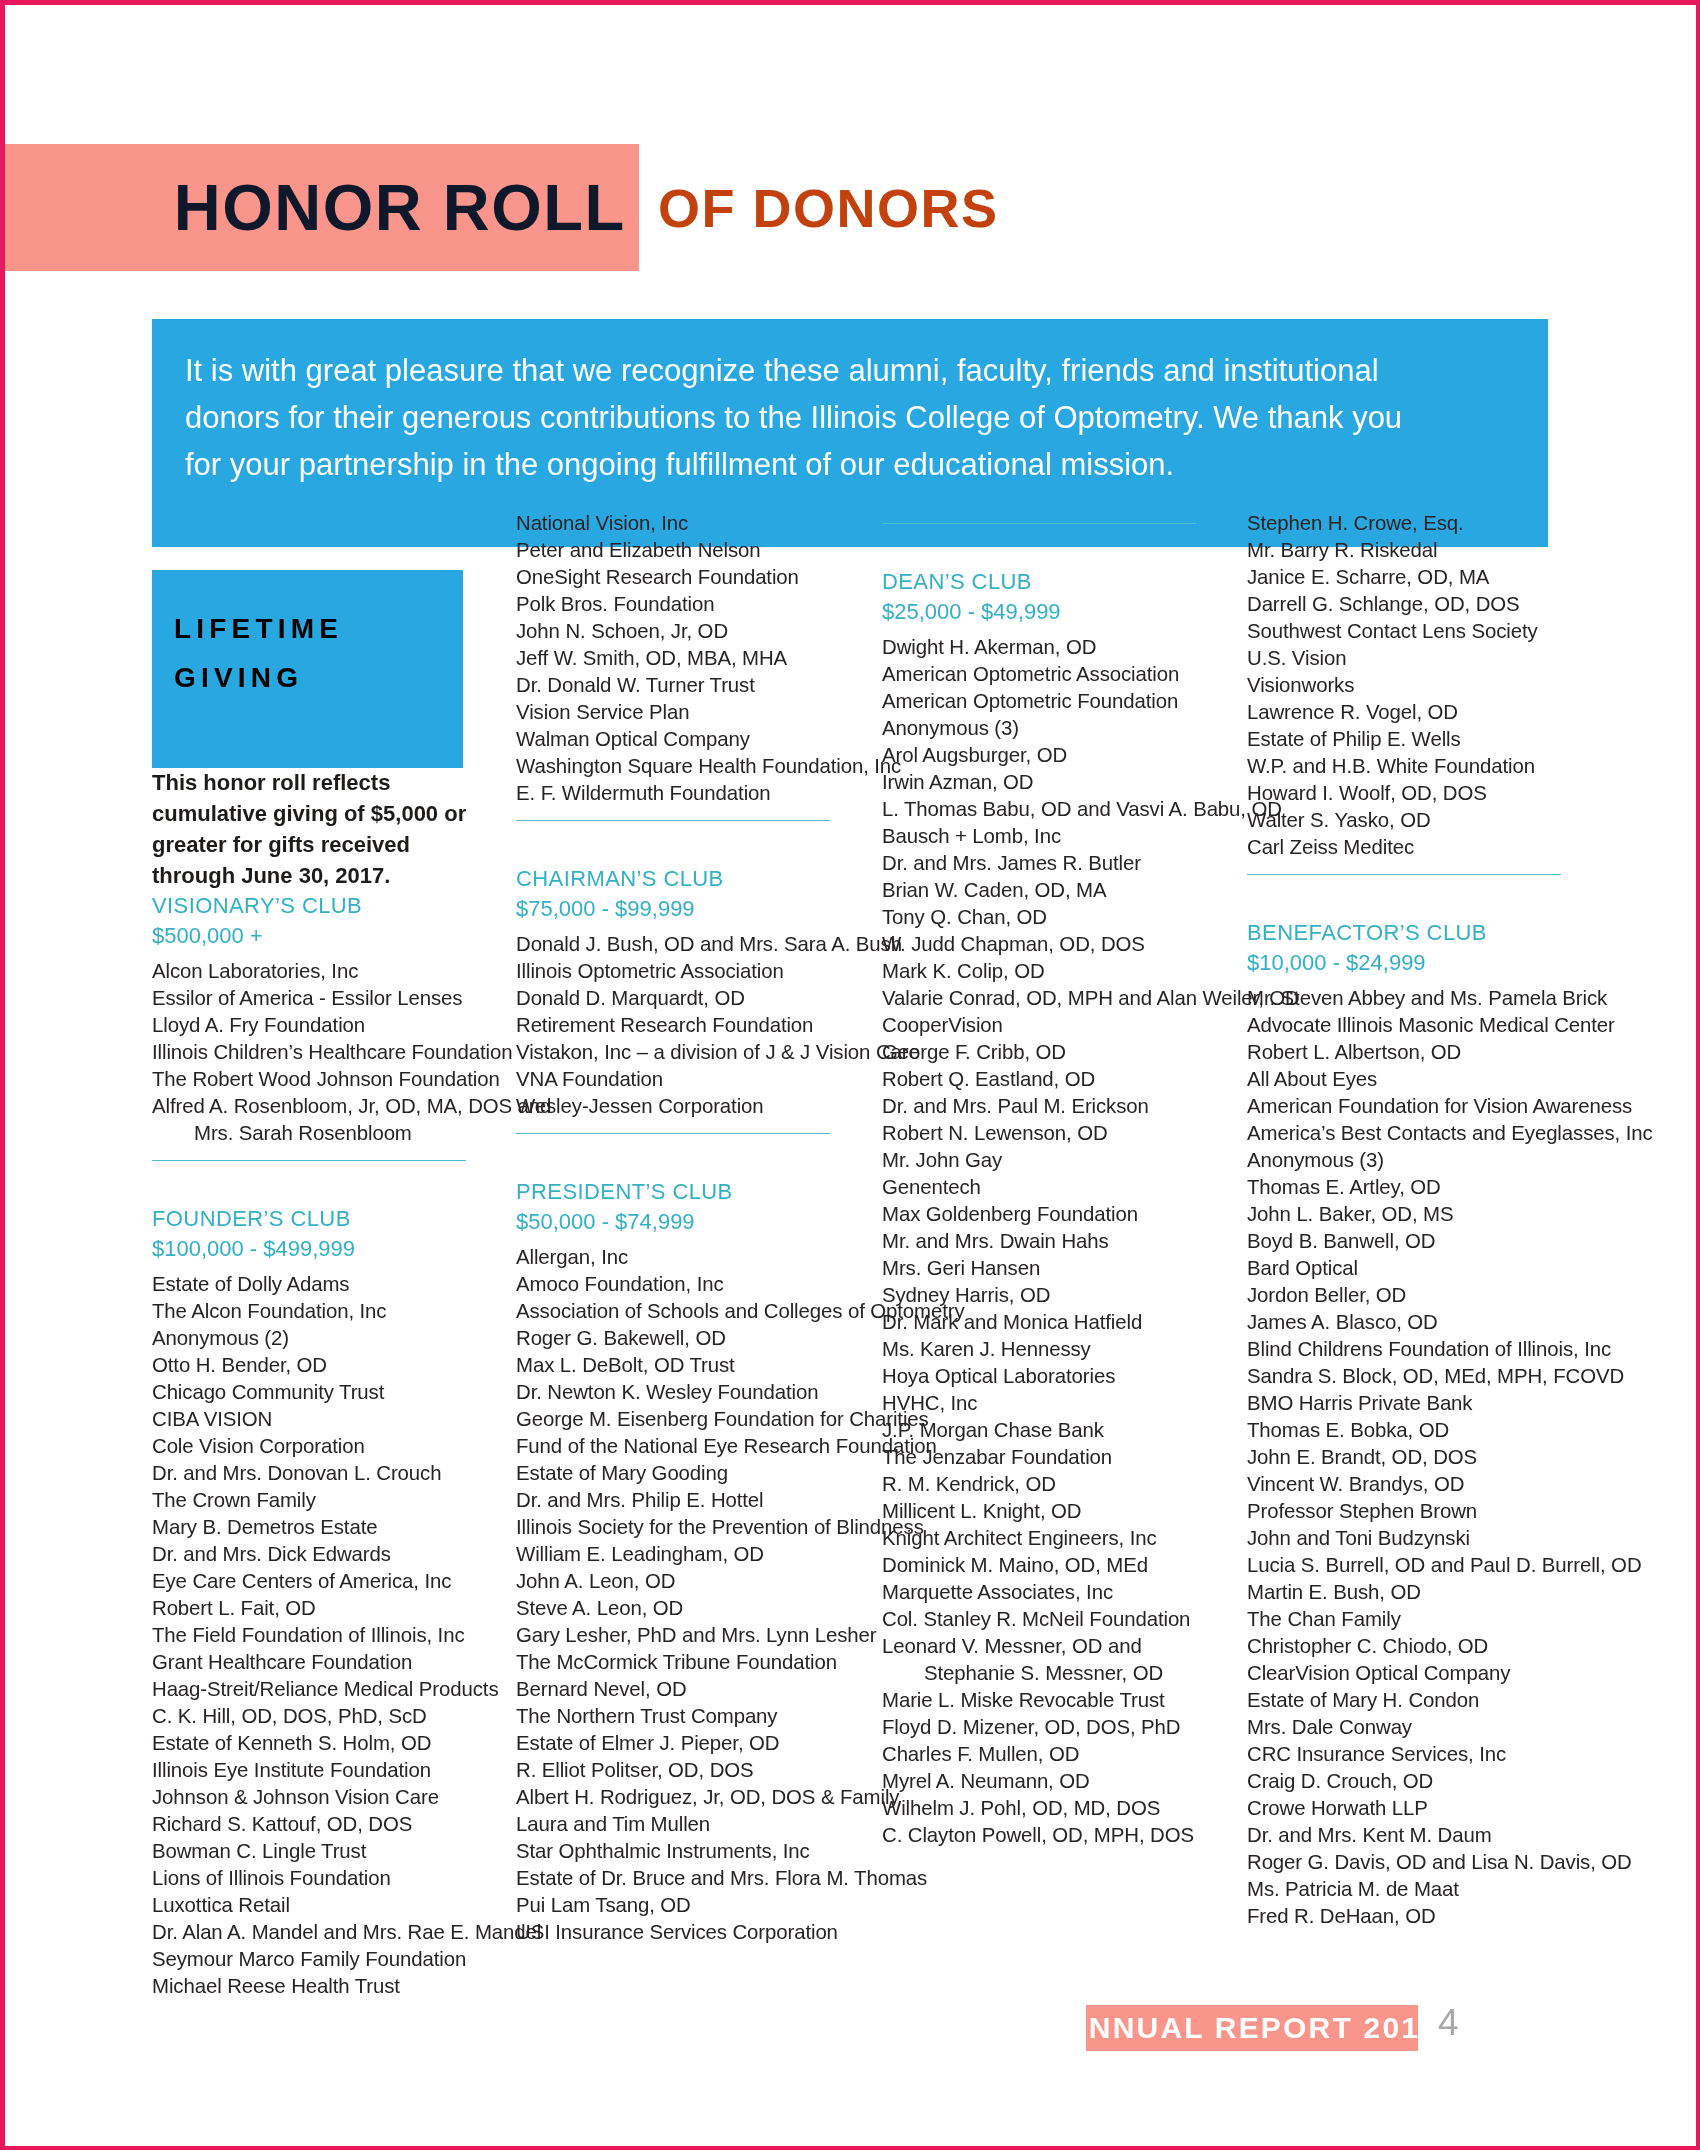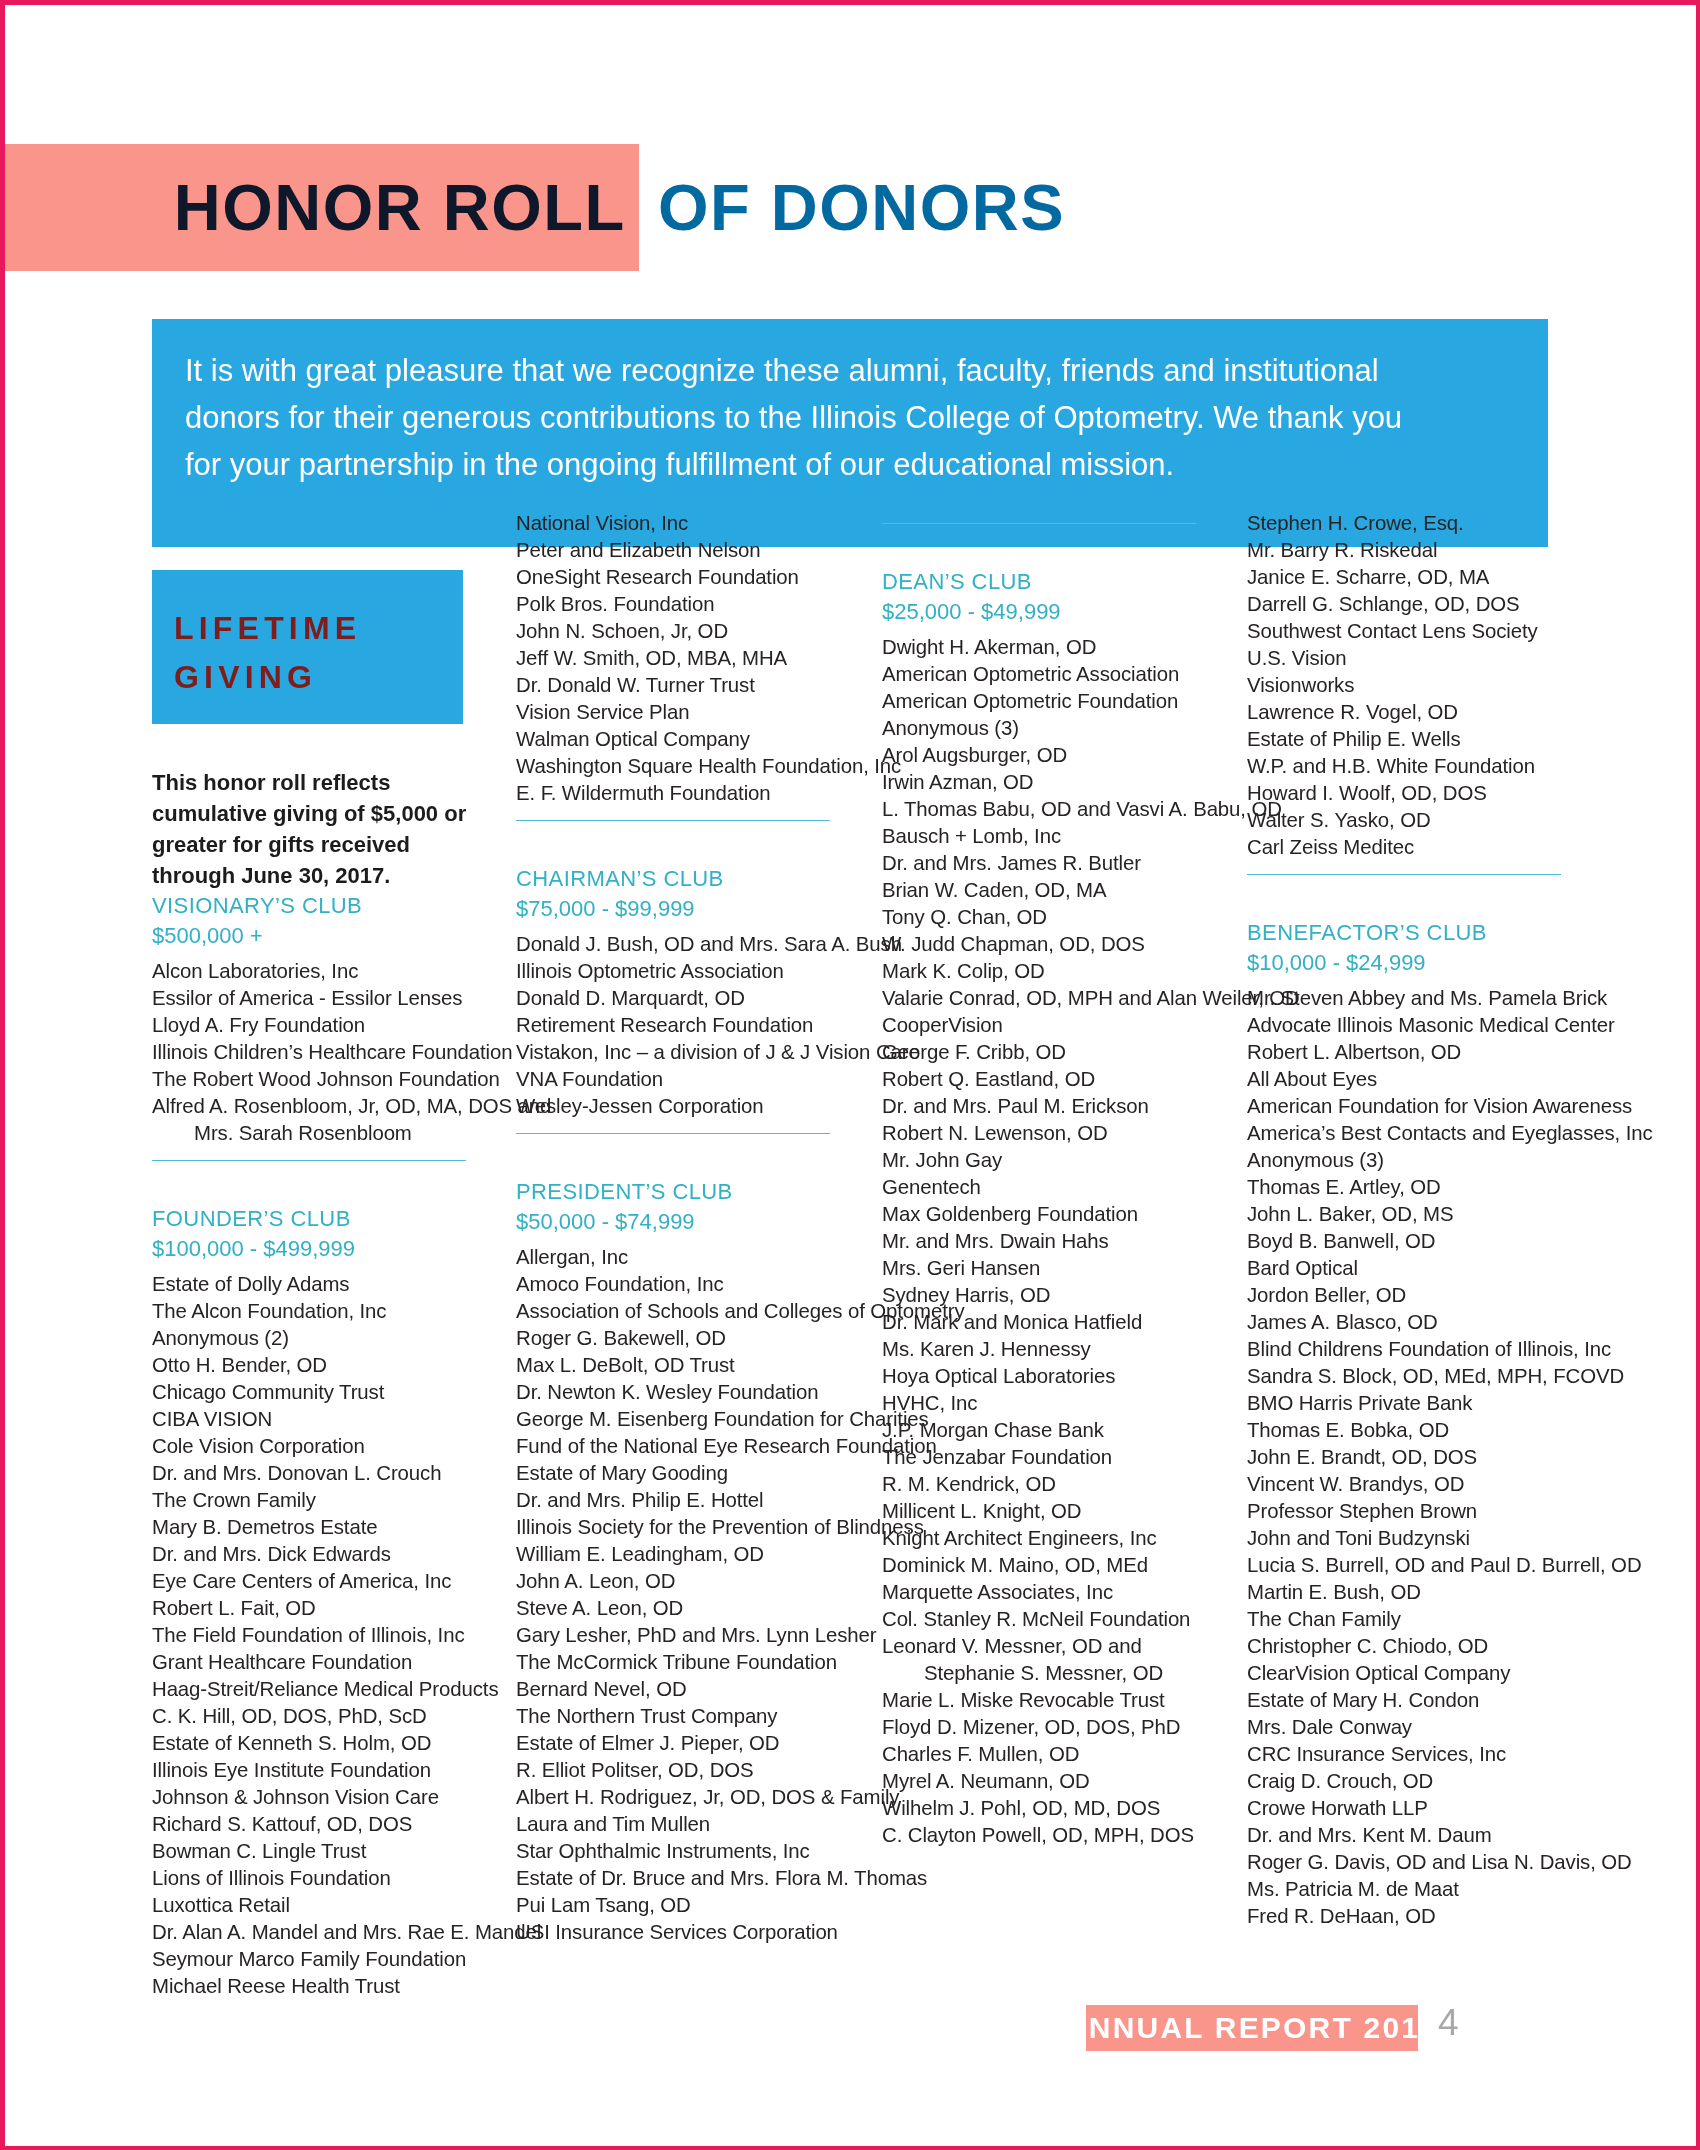--- a/index.html
+++ b/index.html
@@ -12,33 +12,33 @@
     font-family:"Liberation Sans", sans-serif;
     overflow:hidden;
   }
   .title-row { position:absolute; left:0; top:139px; height:127px; display:flex; align-items:center; }
   .title-band {
     background:#FA958B; width:634px; height:127px;
     display:flex; align-items:center; justify-content:flex-end;
     padding-right:13.3px; box-sizing:border-box;
   }
   .title-primary { color:#0f172a; font-weight:bold; font-size:65px; letter-spacing:1.5px; white-space:nowrap; }
-  .title-secondary { color:#0369a1; font-weight:bold; font-size:65px; letter-spacing:1.5px; margin-left:19px; white-space:nowrap; }
+  .title-secondary { color:#c2410c; font-weight:bold; font-size:54px; letter-spacing:1.5px; margin-left:19px; white-space:nowrap; }
 
   .intro-box {
     position:absolute; left:147px; top:314px; width:1396px; height:228px;
     background:#29A7E0; color:#ffffff;
     font-size:31px; line-height:47px;
     padding:28px 111px 0 33px; box-sizing:border-box;
   }
 
   .lifetime-box {
-    position:absolute; left:147px; top:565px; width:311px; height:154px;
-    background:#29A7E0; color:#7f1d1d; font-weight:bold;
-    font-size:32px; line-height:49px; letter-spacing:5.2px;
+    position:absolute; left:147px; top:565px; width:311px; height:198px;
+    background:#29A7E0; color:#000000; font-weight:bold;
+    font-size:28px; line-height:49px; letter-spacing:5.2px;
     padding:34px 0 0 22px; box-sizing:border-box;
   }
 
   .note {
     position:absolute; left:147px; top:762px; width:326px;
     color:#1E1C1B; font-weight:bold; font-size:22px; line-height:31px;
   }
 
   .column { position:absolute; width:342px; color:#272324; }
   #col1 { left:147px;  top:886px; }

